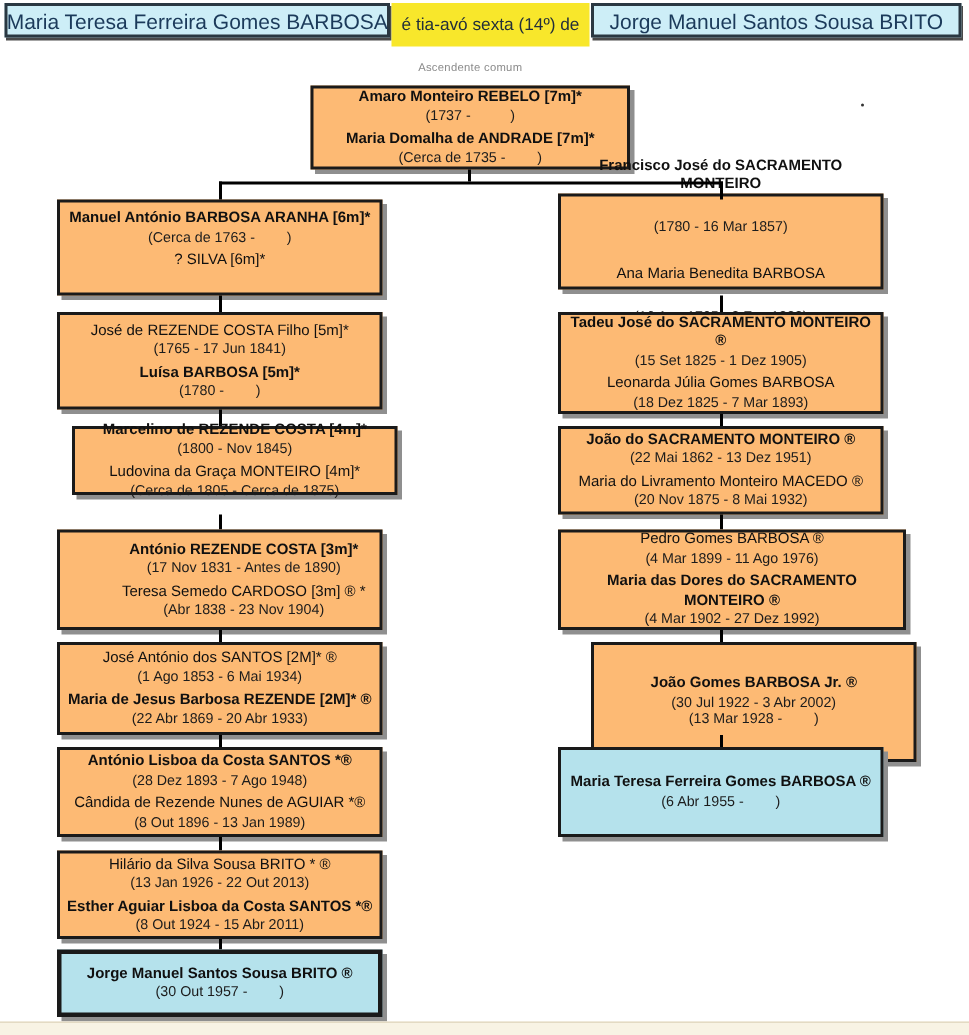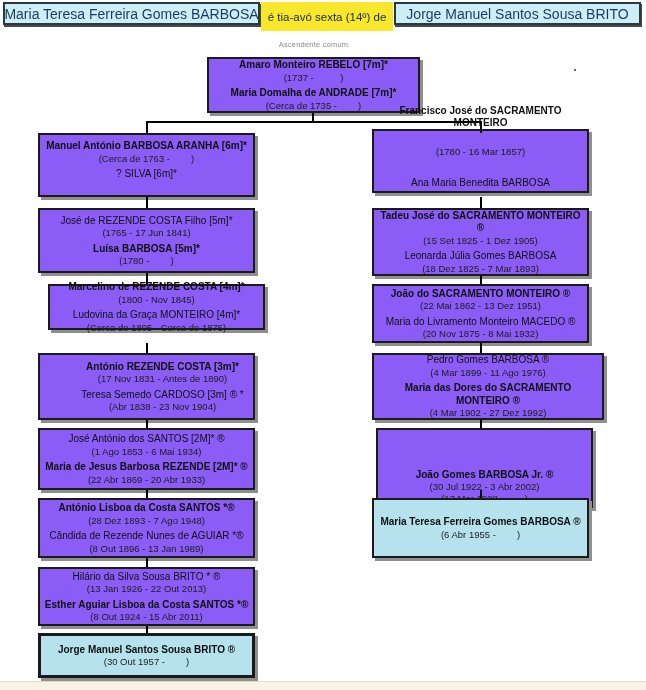--- a/index.html
+++ b/index.html
@@ -12,21 +12,21 @@
              box-shadow:1px 2px 0 #4a4a4a;color:var(--header-text,#1b3a5a);font-size:14px;}
   .hbox.left{left:3px;width:257px;}
   .hbox.right{left:394px;width:247px;}
   .hbox.yellow{top:2px;left:261px;width:132px;height:29px;background:var(--relationship-bg,#f8e72b);
                color:#222f3a;font-size:11.5px;}
 
   .asc{position:absolute;top:40px;left:207px;width:213px;text-align:center;
        font-size:7.5px;color:#8a8a8a;letter-spacing:0.2px;}
 
   
-  .pbox{position:absolute;box-sizing:border-box;background:#8b5cf6;border:2px solid var(--box-border,#1a1a1a);
+  .pbox{position:absolute;box-sizing:border-box;background:#fdba74;border:2px solid var(--box-border,#1a1a1a);
         box-shadow:3px 3px 0 #8f8f8f;display:flex;flex-direction:column;justify-content:center;
         align-items:center;text-align:center;padding:2px 4px;cursor:pointer;}
   .pbox.vtop{justify-content:flex-start;padding-top:5px;}
   .pbox.highlight{background:var(--highlight-box-bg,#b5e2ec);}
   .pbox.thick{border-width:3px;}
   .pname{font-size:10px;line-height:1.25;color:#101010;}
   .pname.b{font-weight:bold;}
   .pname:not(:first-child){margin-top:4px;}
   .pdates{font-size:9.5px;line-height:1.2;color:#1c1c1c;}
 
@@ -127,21 +127,21 @@
         <div class="pdates">(20 Nov 1875 - 8 Mai 1932)</div>
       </div>
       <div class="line" style="left: 480px; top: 343px; width: 2px; height: 10px;"></div>
       <div class="pbox" style="left: 372px; top: 353px; width: 232px; height: 67px;">
         <div class="pname">Pedro Gomes BARBOSA ®</div>
         <div class="pdates">(4 Mar 1899 - 11 Ago 1976)</div>
         <div class="pname b">Maria das Dores do SACRAMENTO MONTEIRO ®</div>
         <div class="pdates">(4 Mar 1902 - 27 Dez 1992)</div>
       </div>
       <div class="line" style="left: 480px; top: 420px; width: 2px; height: 8px;"></div>
-      <div class="pbox" style="left: 376px; top: 428px; width: 217px; height: 80px; justify-content: flex-end;">
+      <div class="pbox" style="left: 394px; top: 428px; width: 217px; height: 80px;">
         <div class="pname b">João Gomes BARBOSA Jr. ®</div>
         <div class="pdates">(30 Jul 1922 - 3 Abr 2002)</div>
         <div class="pdates">(13 Mar 1928 -&nbsp;&nbsp;&nbsp;&nbsp;&nbsp;&nbsp;&nbsp;&nbsp;)</div>
       </div>
       <div class="line" style="left: 480px; top: 490px; width: 2px; height: 8px;"></div>
       <div class="pbox highlight" style="left: 372px; top: 498px; width: 217px; height: 60px;">
         <div class="pname b">Maria Teresa Ferreira Gomes BARBOSA ®</div>
         <div class="pdates">(6 Abr 1955 -&nbsp;&nbsp;&nbsp;&nbsp;&nbsp;&nbsp;&nbsp;&nbsp;)</div>
       </div>
       <div class="line" style="left: 312px; top: 113px; width: 2px; height: 8px;"></div>

